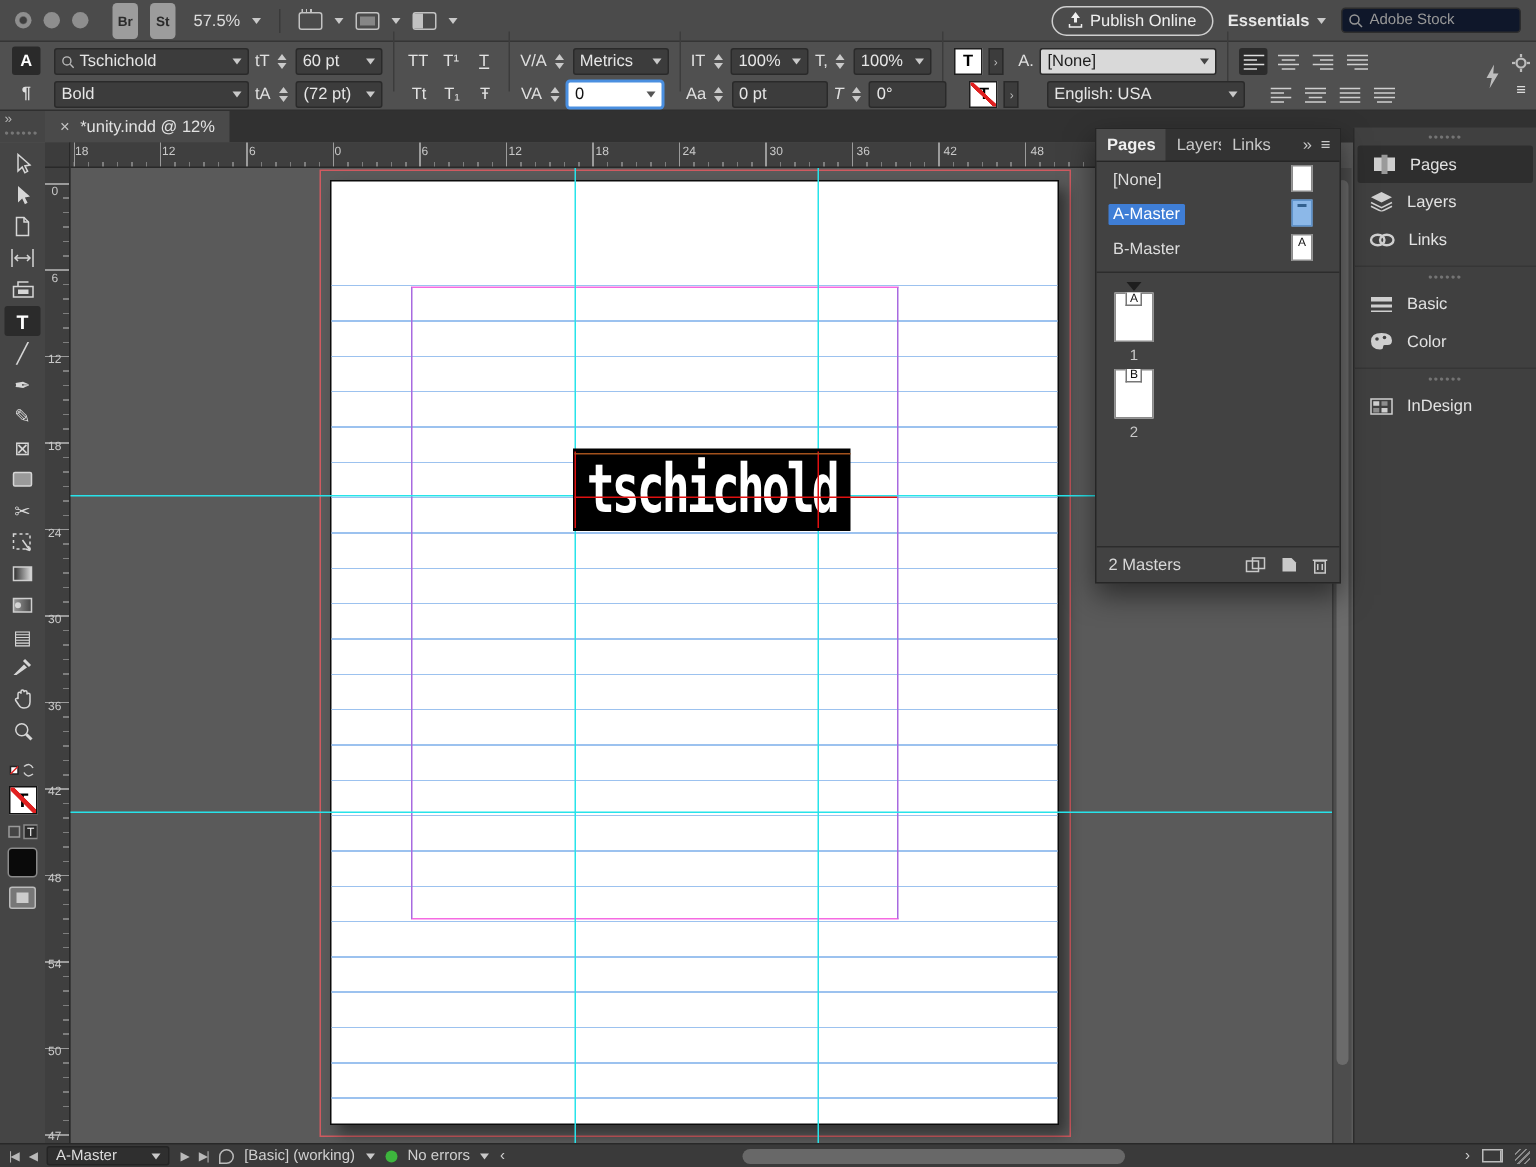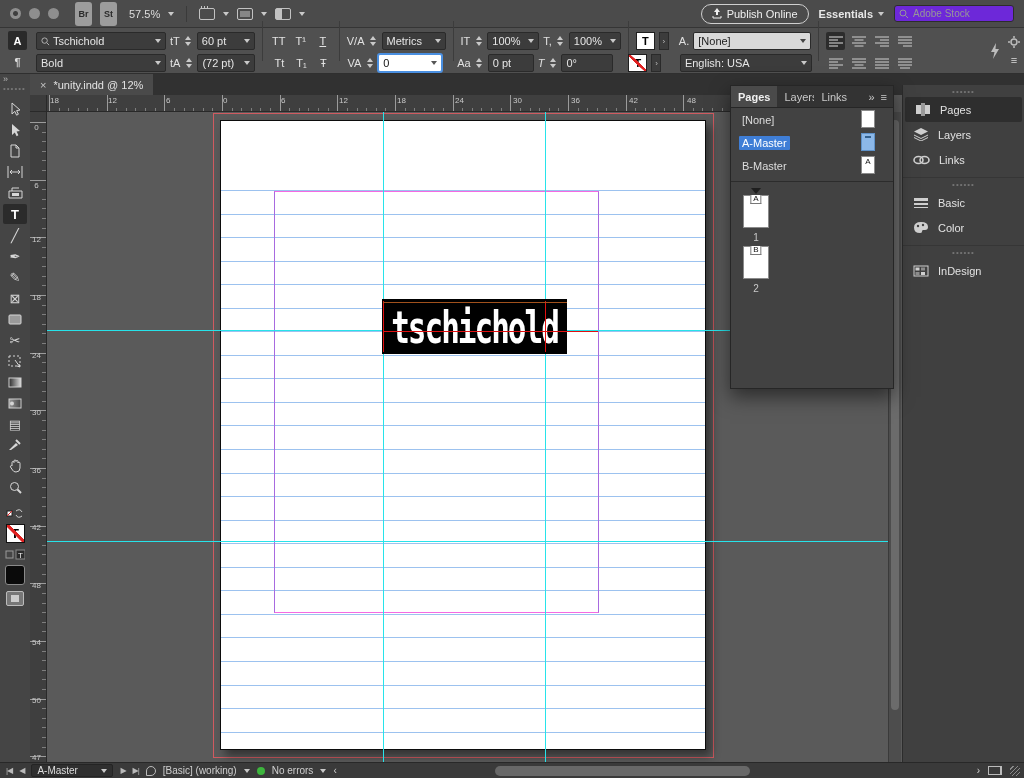--- a/index.html
+++ b/index.html
@@ -20,21 +20,21 @@
   .tb-ic{width:16px;height:12px;border:1px solid #c2c2c2;border-radius:2px;position:relative}
   .tb-ic.viewopt::before{content:"";position:absolute;left:1px;top:-3px;width:8px;height:2px;
       background:repeating-linear-gradient(90deg,#c2c2c2 0 1px,transparent 1px 3px)}
   .tb-ic.screen::before{content:"";position:absolute;inset:2px;background:#c2c2c2;opacity:.5}
   .tb-ic.arrange{background:linear-gradient(90deg,#c2c2c2 0 6px,transparent 6px)}
   .apptitle{position:absolute;left:0;right:0;text-align:center;font-size:12px;color:#e8e8e8;pointer-events:none}
   .tb-right{margin-left:auto;display:flex;align-items:center;gap:10px;z-index:2}
   .publish{display:flex;align-items:center;gap:5px;border:1px solid #cfcfcf;border-radius:11px;
            height:20px;padding:0 10px;font-size:11px;color:#efefef}
   .workspace{display:flex;align-items:center;gap:5px;font-weight:bold;color:#e8e8e8}
-  .searchbox{display:flex;align-items:center;gap:4px;width:120px;height:17px;background:#6d28d9;
+  .searchbox{display:flex;align-items:center;gap:4px;width:120px;height:17px;background:#0f172a;
              border:1px solid #2d2d2d;border-radius:3px;padding:0 4px}
   .searchbox input{background:transparent;border:none;outline:none;color:#cfcfcf;font-size:10px;width:90px;
                    font-family:"Liberation Sans",sans-serif}
   .searchbox input::placeholder{color:#979797}
   
   .cbar{position:absolute;left:0;top:28px;right:0;height:46px;background:#505050;border-bottom:1px solid #2f2f2f}
   .cmode{position:absolute;left:8px;top:3px;display:flex;flex-direction:column;gap:2px;align-items:center}
   .cmode .m{width:19px;height:19px;display:flex;align-items:center;justify-content:center;border-radius:2px;font-weight:bold}
   .cmode .m.active{background:#2a2a2a;color:#fff}
   .cbrow{position:absolute;left:36px;height:20px;display:flex;align-items:center;gap:4px}
@@ -344,21 +344,21 @@
       <div class="fld focus" style="width:64px">
         <span>0</span>
           <i class="tri" style="border-top-color:#555"></i>
       </div>
       <div class="csep" style="visibility:hidden"></div>
       <span class="icw">Aa</span>
       <span class="stp">
           <i class="u"></i>
           <i class="d"></i>
         </span>
-      <div class="fld" style="width:46px">
+      <div class="fld" style="width:64px">
         <span>0 pt</span>
       </div>
       <span class="icw" style="font-style:italic">T</span>
       <span class="stp">
           <i class="u"></i>
           <i class="d"></i>
         </span>
       <div class="fld" style="width:52px">
         <span>0°</span>
       </div>
@@ -637,20 +637,38 @@
     <div class="pgarea">
       <div class="curtri" style="left:20px;top:2px"></div>
       <div class="pgthumb" style="left:12px;top:9px">
         <span class="mtab">A</span>
         </div>
       <div class="pglabel" style="left:12px;top:46px">1</div>
       <div class="pgthumb" style="left:12px;top:60px">
         <span class="mtab">B</span>
         </div>
       <div class="pglabel" style="left:12px;top:97px">2</div>
+    </div>
+    <div class="pfoot">
+      <span>2 Masters</span>
+      <div class="ficons">
+        <svg width="14" height="11" viewBox="0 0 14 11">
+          <rect x="1" y="3" width="8" height="7" fill="none" stroke="#c9c9c9"></rect>
+            <rect x="5" y="1" width="8" height="7" fill="none" stroke="#c9c9c9"></rect>
+          </svg>
+        <svg width="11" height="11" viewBox="0 0 11 11">
+          <path d="M1 1 H7 L10 4 V10 H1 Z" fill="#c9c9c9"></path>
+          </svg>
+        <svg width="10" height="12" viewBox="0 0 10 12">
+          <rect x="1.5" y="3" width="7" height="8" fill="none" stroke="#c9c9c9"></rect>
+            <line x1="0" y1="2.5" x2="10" y2="2.5" stroke="#c9c9c9"></line>
+            <line x1="3.5" y1="5" x2="3.5" y2="9" stroke="#c9c9c9"></line>
+            <line x1="6.5" y1="5" x2="6.5" y2="9" stroke="#c9c9c9"></line>
+          </svg>
+      </div>
     </div>
   </div>
 
   <div class="dock">
     <div class="grip">••••••</div>
     <div class="ditem active">
       <svg width="16" height="13" viewBox="0 0 16 13">
         <rect x="1" y="2" width="6" height="9" fill="#cfcfcf"></rect>
           <rect x="9" y="2" width="6" height="9" fill="#cfcfcf"></rect>
           <rect x="6" y="0" width="4" height="13" fill="#9a9a9a"></rect>

